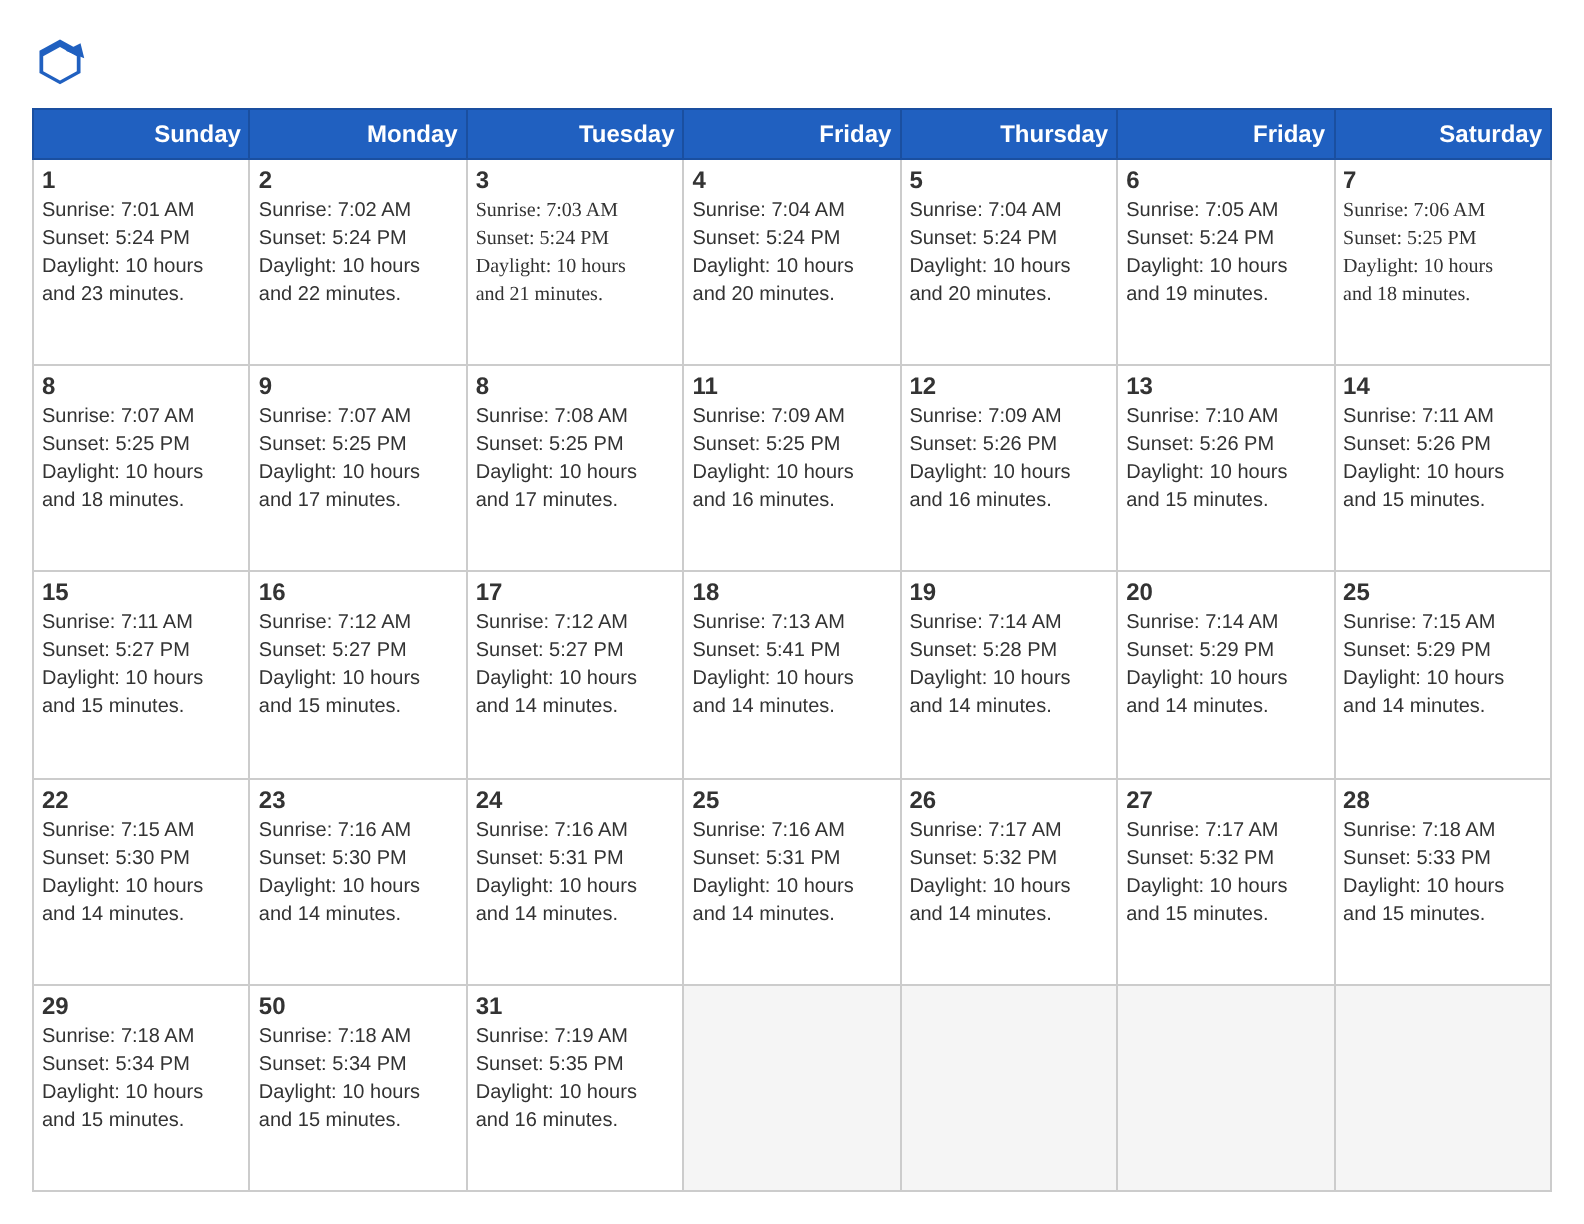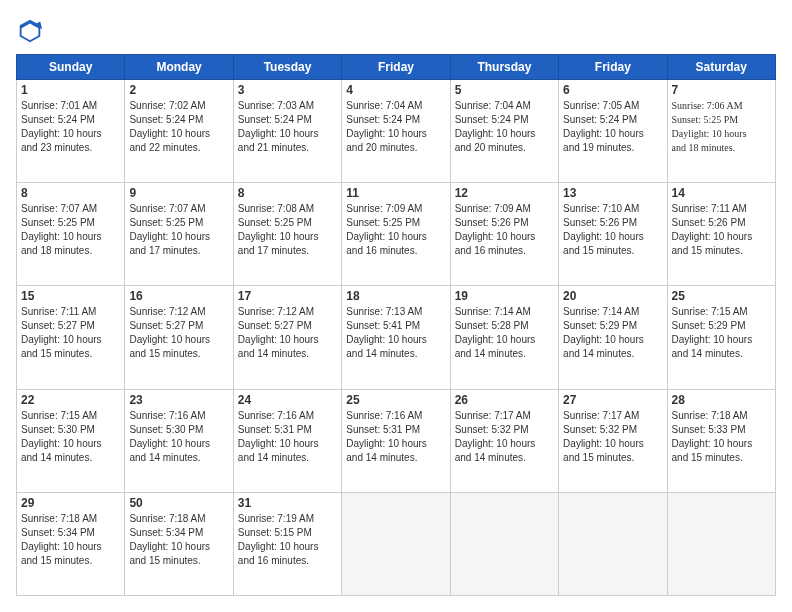--- a/index.html
+++ b/index.html
@@ -65,21 +65,21 @@
       border-collapse: collapse;
       width: 100%;
       table-layout: fixed;
     }
     .calendar th {
       background-color: #2060c0;
       color: #fff;
       font-size: 12px;
       font-weight: bold;
       padding: 5px 4px;
-      text-align: center;
+      text-align: right;
       border: 1px solid #1a4fa0;
     }
     .calendar td {
       border: 1px solid #ccc;
       vertical-align: top;
       padding: 3px 4px;
       font-size: 9px;
       color: #333;
       height: 82px;
     }
@@ -144,21 +144,21 @@
           </td>
           <td>
             <span class="day-num">2</span>
             <div class="day-info" style="white-space: pre-line;">Sunrise: 7:02 AM
 Sunset: 5:24 PM
 Daylight: 10 hours
 and 22 minutes.</div>
           </td>
           <td>
             <span class="day-num">3</span>
-            <div class="day-info" style="white-space: pre-line;">Sunrise: 7:03 AM
+            <div class="day-info" style="white-space: pre-line; font-family: Liberation Serif, serif;">Sunrise: 7:03 AM
 Sunset: 5:24 PM
 Daylight: 10 hours
 and 21 minutes.</div>
           </td>
           <td>
             <span class="day-num">4</span>
             <div class="day-info" style="white-space: pre-line;">Sunrise: 7:04 AM
 Sunset: 5:24 PM
 Daylight: 10 hours
 and 20 minutes.</div>
@@ -349,21 +349,21 @@
           <td>
             <span class="day-num">50</span>
             <div class="day-info" style="white-space: pre-line;">Sunrise: 7:18 AM
 Sunset: 5:34 PM
 Daylight: 10 hours
 and 15 minutes.</div>
           </td>
           <td>
             <span class="day-num">31</span>
             <div class="day-info" style="white-space: pre-line;">Sunrise: 7:19 AM
-Sunset: 5:15 PM
+Sunset: 5:35 PM
 Daylight: 10 hours
 and 16 minutes.</div>
           </td>
           <td class="empty"></td>
           <td class="empty"></td>
           <td class="empty"></td>
           <td class="empty"></td>
         </tr>
       </tbody>
   </table>

